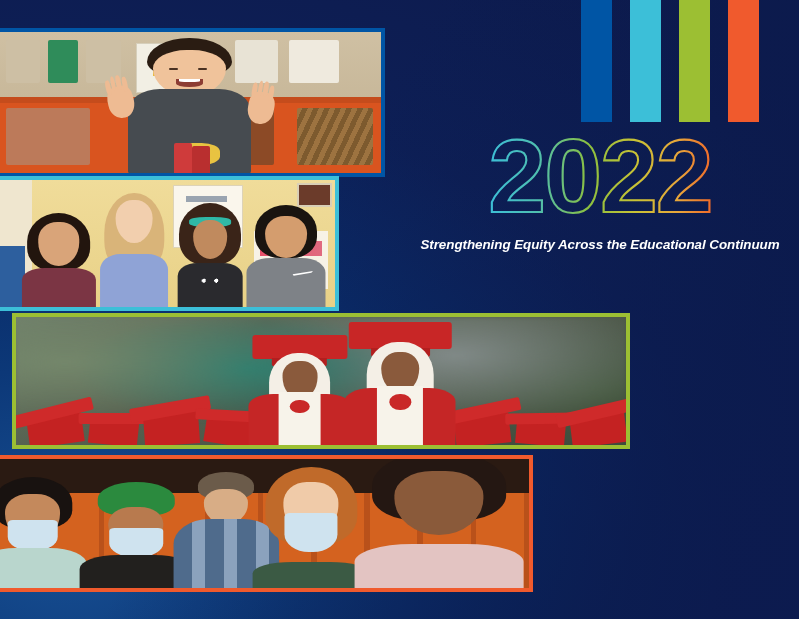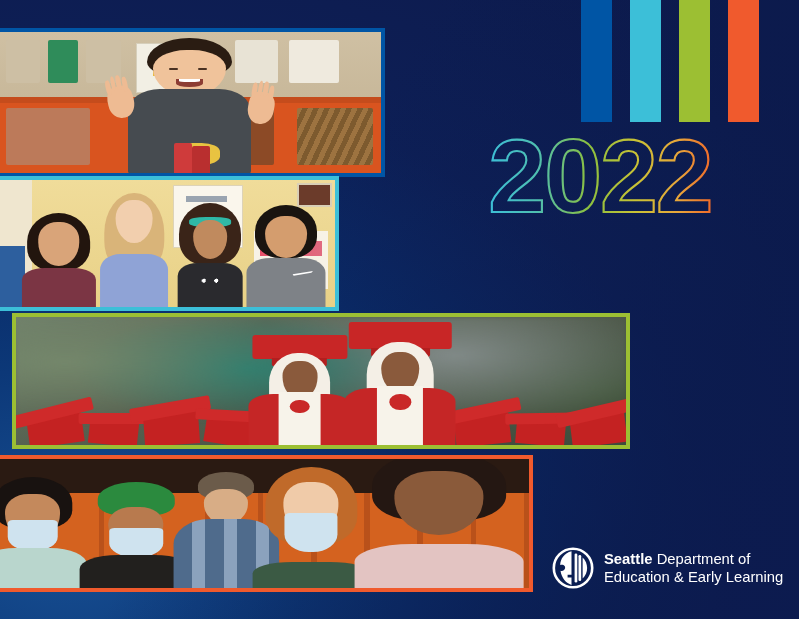--- a/index.html
+++ b/index.html
@@ -492,38 +492,17 @@
             <stop offset="66%" stop-color="#c9c235"></stop>
             <stop offset="85%" stop-color="#e8a63a"></stop>
             <stop offset="100%" stop-color="#f06a2a"></stop>
           </linearGradient>
         </defs>
         <text x="180" y="76" text-anchor="middle">2022</text>
       </svg>
     </div>
 
 
+    <div class="tagline">Strengthening Equity Across the Educational Continuum</div>
   </div>
 
-  <div class="logo">
-    <span class="mark">
-      <svg viewBox="0 0 42 42" width="42" height="42" aria-hidden="true">
-        <circle cx="21" cy="21" r="19.2" fill="none" stroke="#ffffff" stroke-width="2.6"></circle>
-        <path d="M21 3.6 C12 6.5 7.5 12.8 7.8 21.3 C8.1 29.5 13 36.5 21 38.4 L21 3.6 Z" fill="#ffffff" opacity="0"></path>
-
-        <path d="M19.5 4.2 C12.5 6 8.4 11.5 8.2 18 C9.9 17.3 11.6 17.6 12.6 18.9
-                 C13.6 20.3 13.2 22 11.8 23.2 C10.9 24 9.6 24.2 8.5 23.8
-                 C9.6 31.2 14.1 36.4 19.5 37.9 L19.5 30.6 L15.6 30.6 L15.6 27.7 L19.5 27.7 Z" fill="#ffffff"></path>
-
-        <rect x="22.6" y="6.4" width="2.7" height="29.2" rx="1.3" fill="#ffffff"></rect>
-        <rect x="26.5" y="8.0" width="2.7" height="26.0" rx="1.3" fill="#ffffff"></rect>
-        <path d="M30.6 10.4 C33.6 13.2 35.1 17 35.1 21 C35.1 25 33.6 28.8 30.6 31.6 Z" fill="#ffffff"></path>
-      </svg>
-    </span>
-    <span class="words">
-      <span class="l1">
-        <b>Seattle</b><span class="light"> Department of</span>
-      </span><br>
-      <span class="l2">Education &amp; Early Learning</span>
-    </span>
-  </div>
 
 </div>
 
 </body></html>

